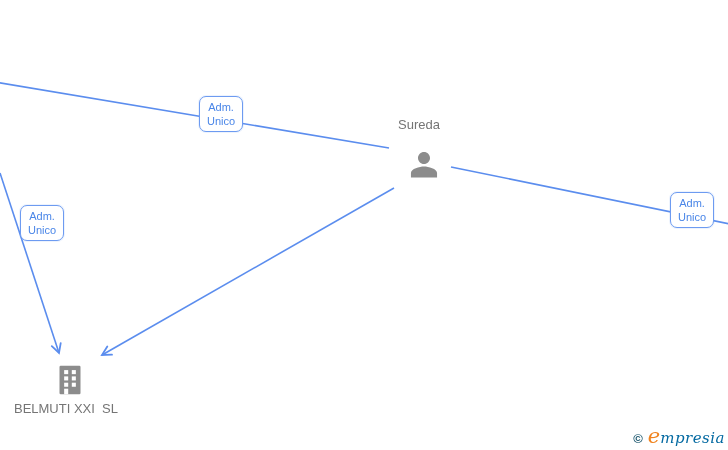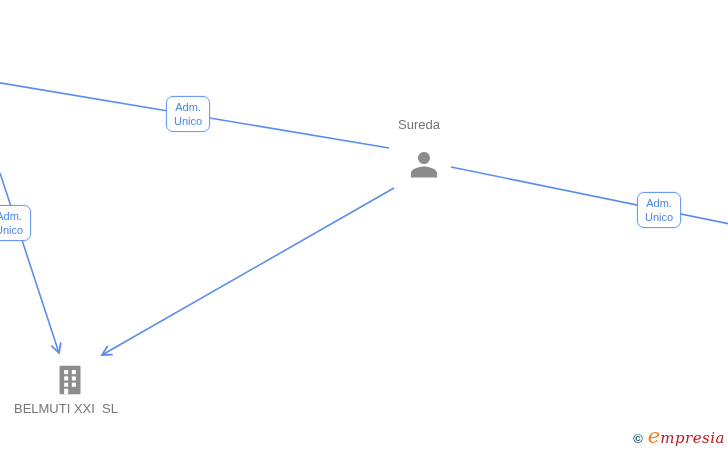--- a/index.html
+++ b/index.html
@@ -10,37 +10,38 @@
   svg.edges { position:absolute; left:0; top:0; width:728px; height:450px; }
   .edge-line { fill:none; stroke:#5b8dee; stroke-width:1.6px; }
   .arrowhead { fill:none; stroke:#5b8dee; stroke-width:1.8px; stroke-linecap:round; }
 
   .edge-label {
     position:absolute; box-sizing:border-box;
     background:#ffffff; border:1.5px solid #6d9bf1; border-radius:7px;
     color:#4a86e8; font-size:11px; line-height:14px; text-align:center;
     padding:3px 7px; white-space:nowrap;
     box-shadow:0 0 0 1px rgba(109,155,241,0.12);
+    margin-left:33px;
   }
 
   .node { position:absolute; }
   .node-icon { display:block; }
   .node-label {
     position:absolute; text-align:center; color:#757575; font-size:13px;
     line-height:15px; white-space:pre;
   }
 
   .brand { position:absolute; right:3px; bottom:3px; display:flex; align-items:baseline; }
   .brand .copy { color:#1a566d; font-size:13px; margin-right:5px; font-weight:bold; }
   .brand .b-first {
     color:#f0831e; font-family:"DejaVu Serif", serif; font-style:italic;
     font-size:21px; line-height:20px;
   }
   .brand .b-rest {
-    color:#b91c1c; font-family:"DejaVu Serif", serif; font-style:italic;
+    color:#0369a1; font-family:"DejaVu Serif", serif; font-style:italic;
     font-size:15px; letter-spacing:0.5px;
   }
 </style>
 </head>
 <body>
 
 <div class="stage">
 
   <svg class="edges" viewBox="0 0 728 450">
 

